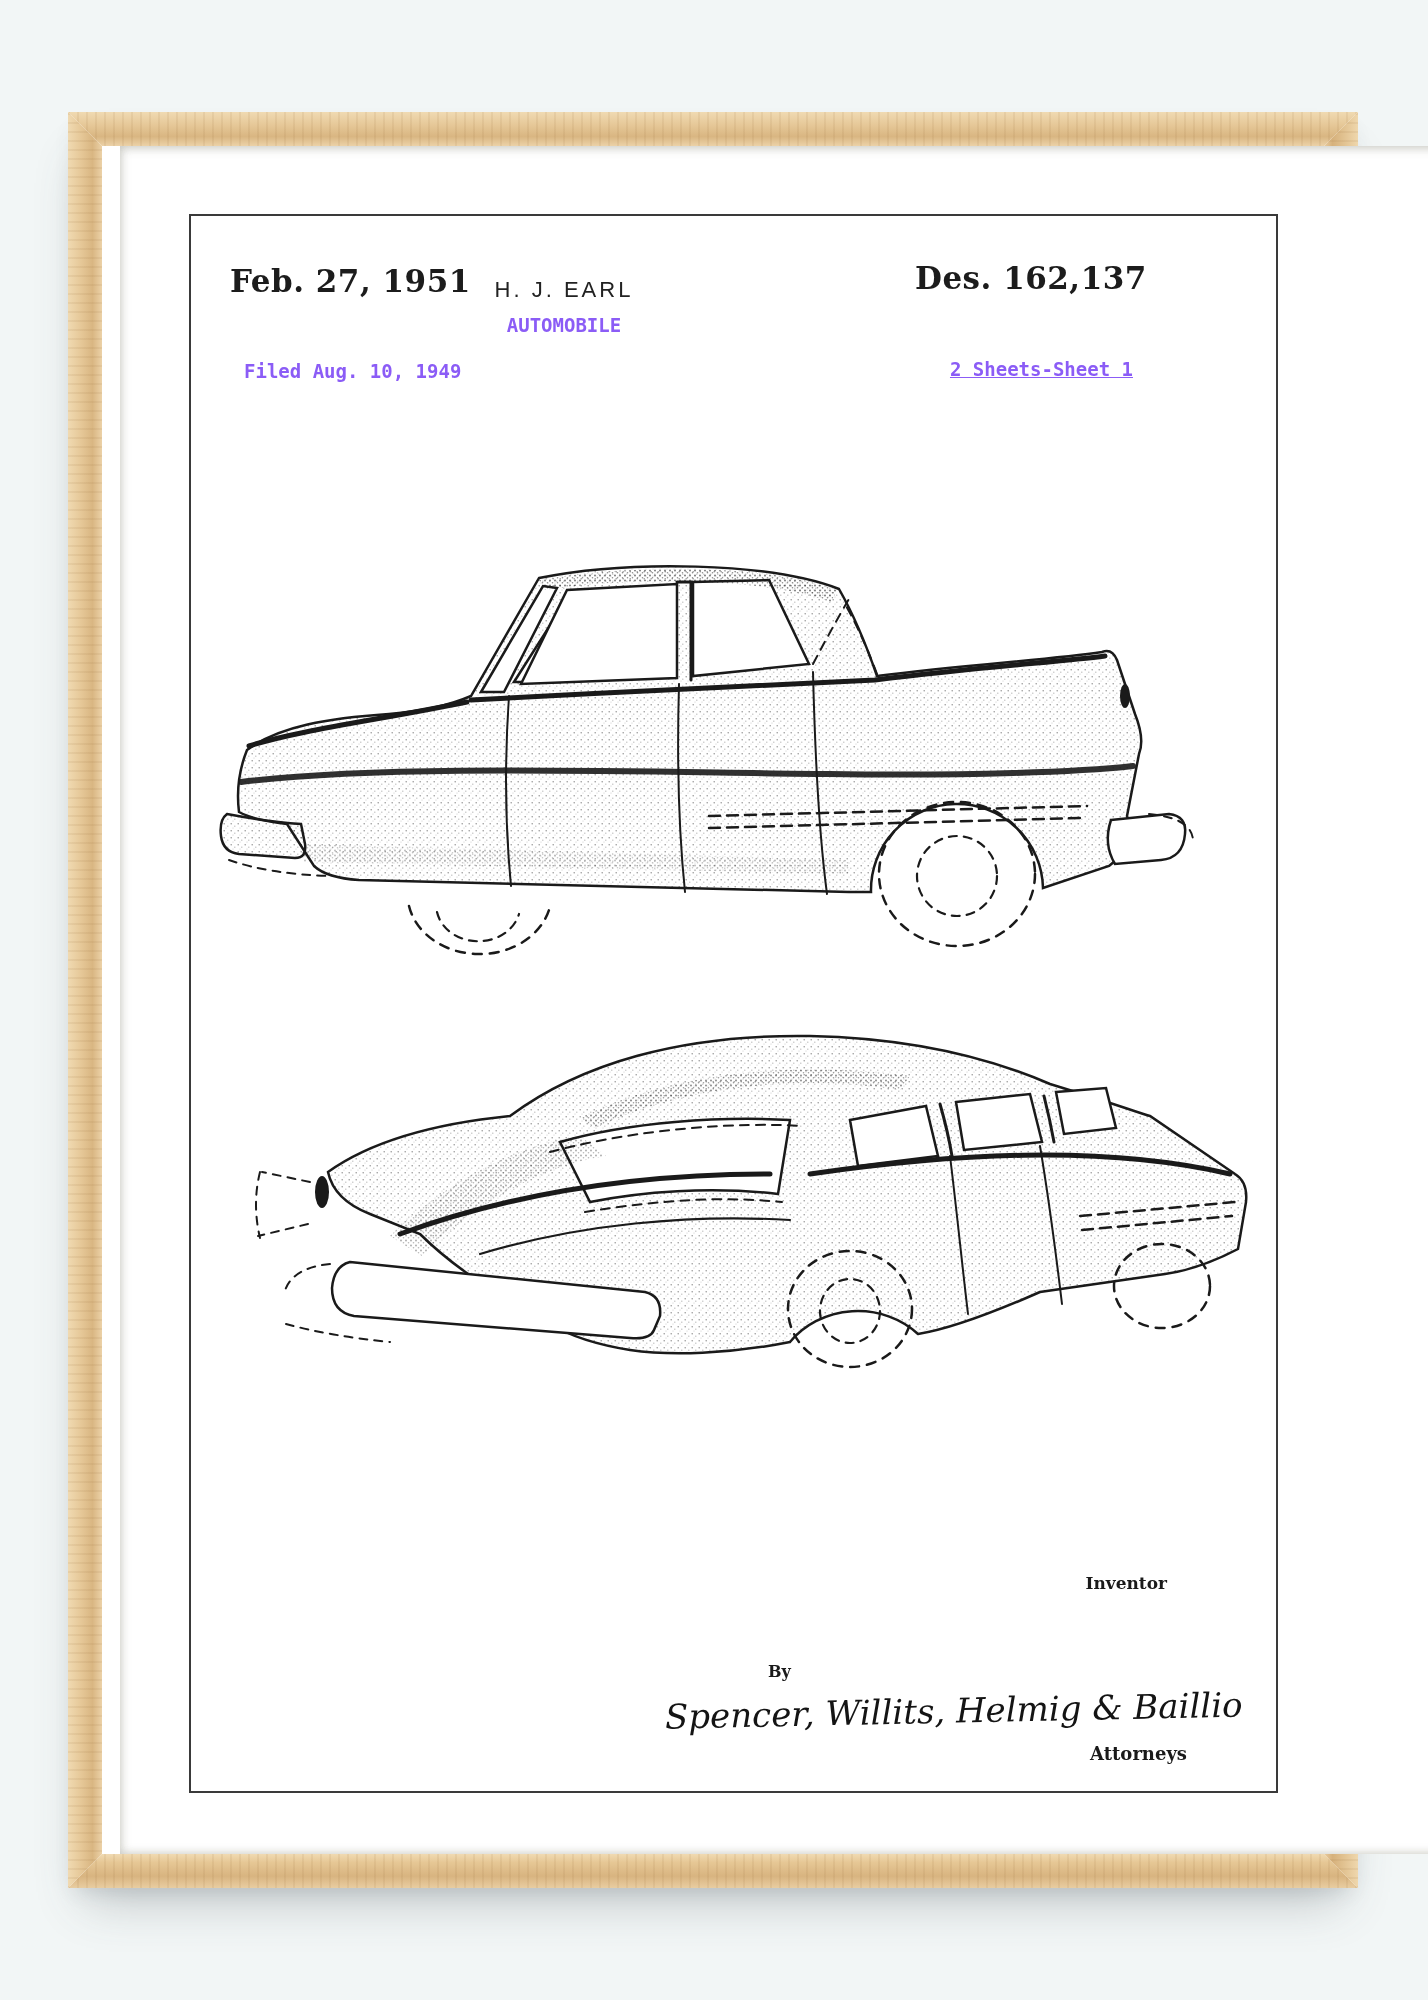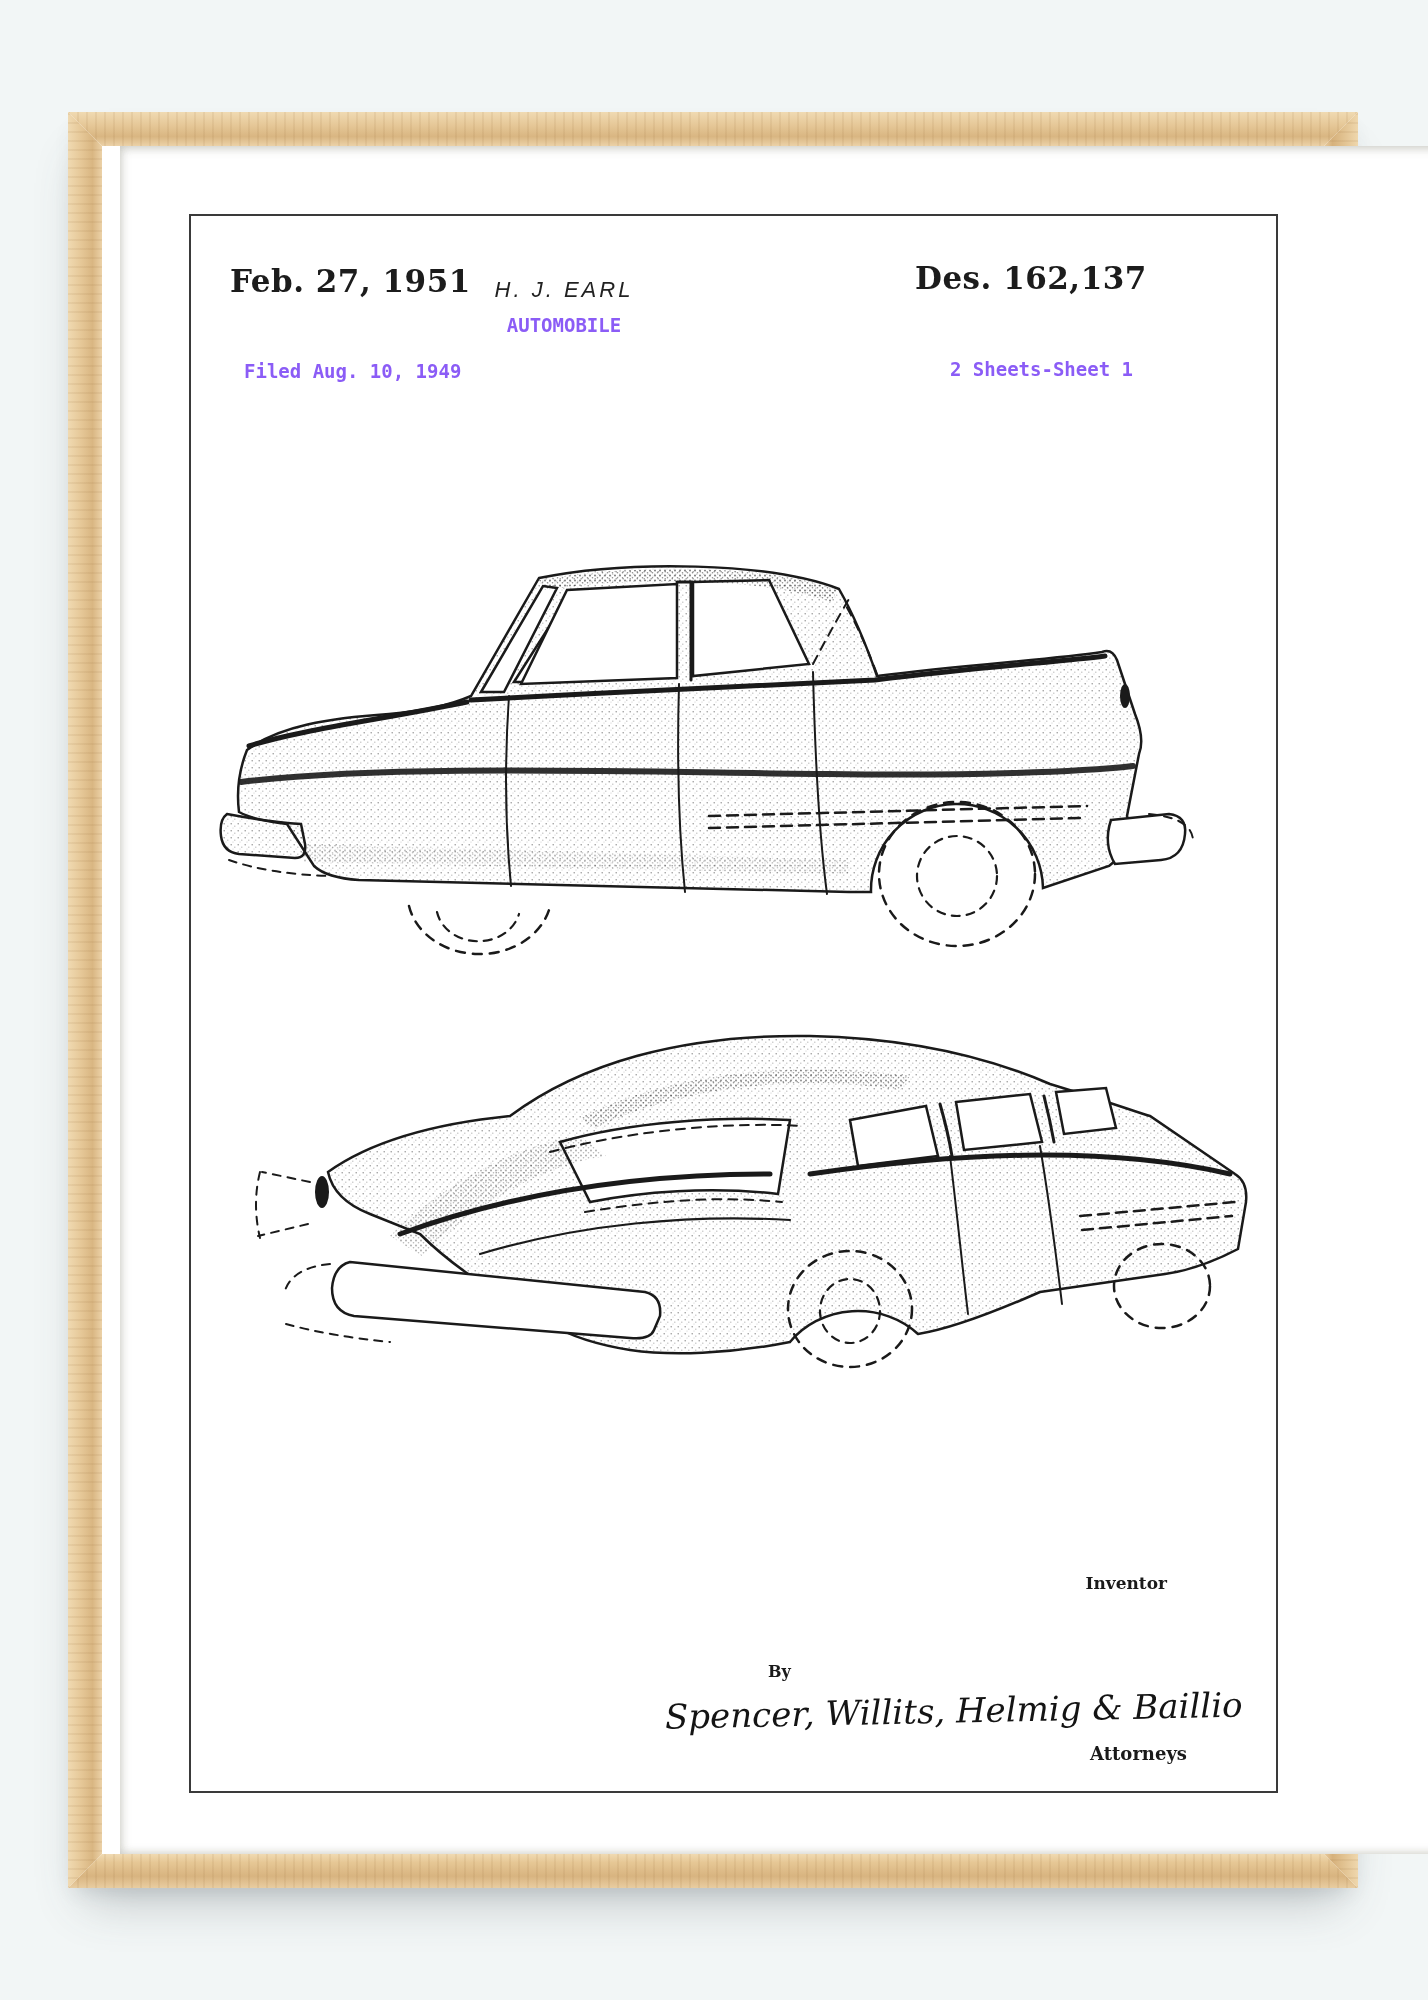--- a/index.html
+++ b/index.html
@@ -69,25 +69,25 @@
   <div class="frame">
     <div class="bar h top"></div>
     <div class="bar h bottom"></div>
     <div class="bar v left"></div>
     <div class="bar v right"></div>
 
     <div class="mat">
       <div class="sheet-border"></div>
 
       <div class="t serifbold" style="left:110px;top:117px;">Feb. 27, 1951</div>
-      <div class="t caps center" style="left:329px;top:131px;width:230px;font-style:italic;">H. J. EARL</div>
+      <div class="t caps center" style="left:329px;top:131px;width:230px;">H. J. EARL</div>
       <div class="t serifbold right" style="left:795px;top:114px;width:230px;">Des. 162,137</div>
       <div class="t mono center" style="left:329px;top:168px;width:230px;">AUTOMOBILE</div>
       <div class="t mono" style="left:124px;top:214px;">Filed Aug. 10, 1949</div>
-      <div class="t mono right" style="left:781px;top:212px;width:232px;">2 Sheets-Sheet 1</div>
+      <div class="t mono right" style="left:781px;top:212px;width:232px;text-decoration:underline;">2 Sheets-Sheet 1</div>
 
       <svg style="position:absolute;left:89px;top:368px;" width="990" height="442" viewBox="0 0 990 442">
         <defs>
           <pattern id="stip1" width="7" height="7" patternUnits="userSpaceOnUse">
             <circle cx="1.2" cy="1.8" r="0.8" fill="#1a1a1a" opacity="0.45"></circle>
             <circle cx="4.8" cy="4.2" r="0.65" fill="#1a1a1a" opacity="0.34"></circle>
             <circle cx="3" cy="6" r="0.5" fill="#1a1a1a" opacity="0.28"></circle>
           </pattern>
           <pattern id="stipD" width="5" height="5" patternUnits="userSpaceOnUse">
             <circle cx="1" cy="1.5" r="0.9" fill="#111" opacity="0.75"></circle>

